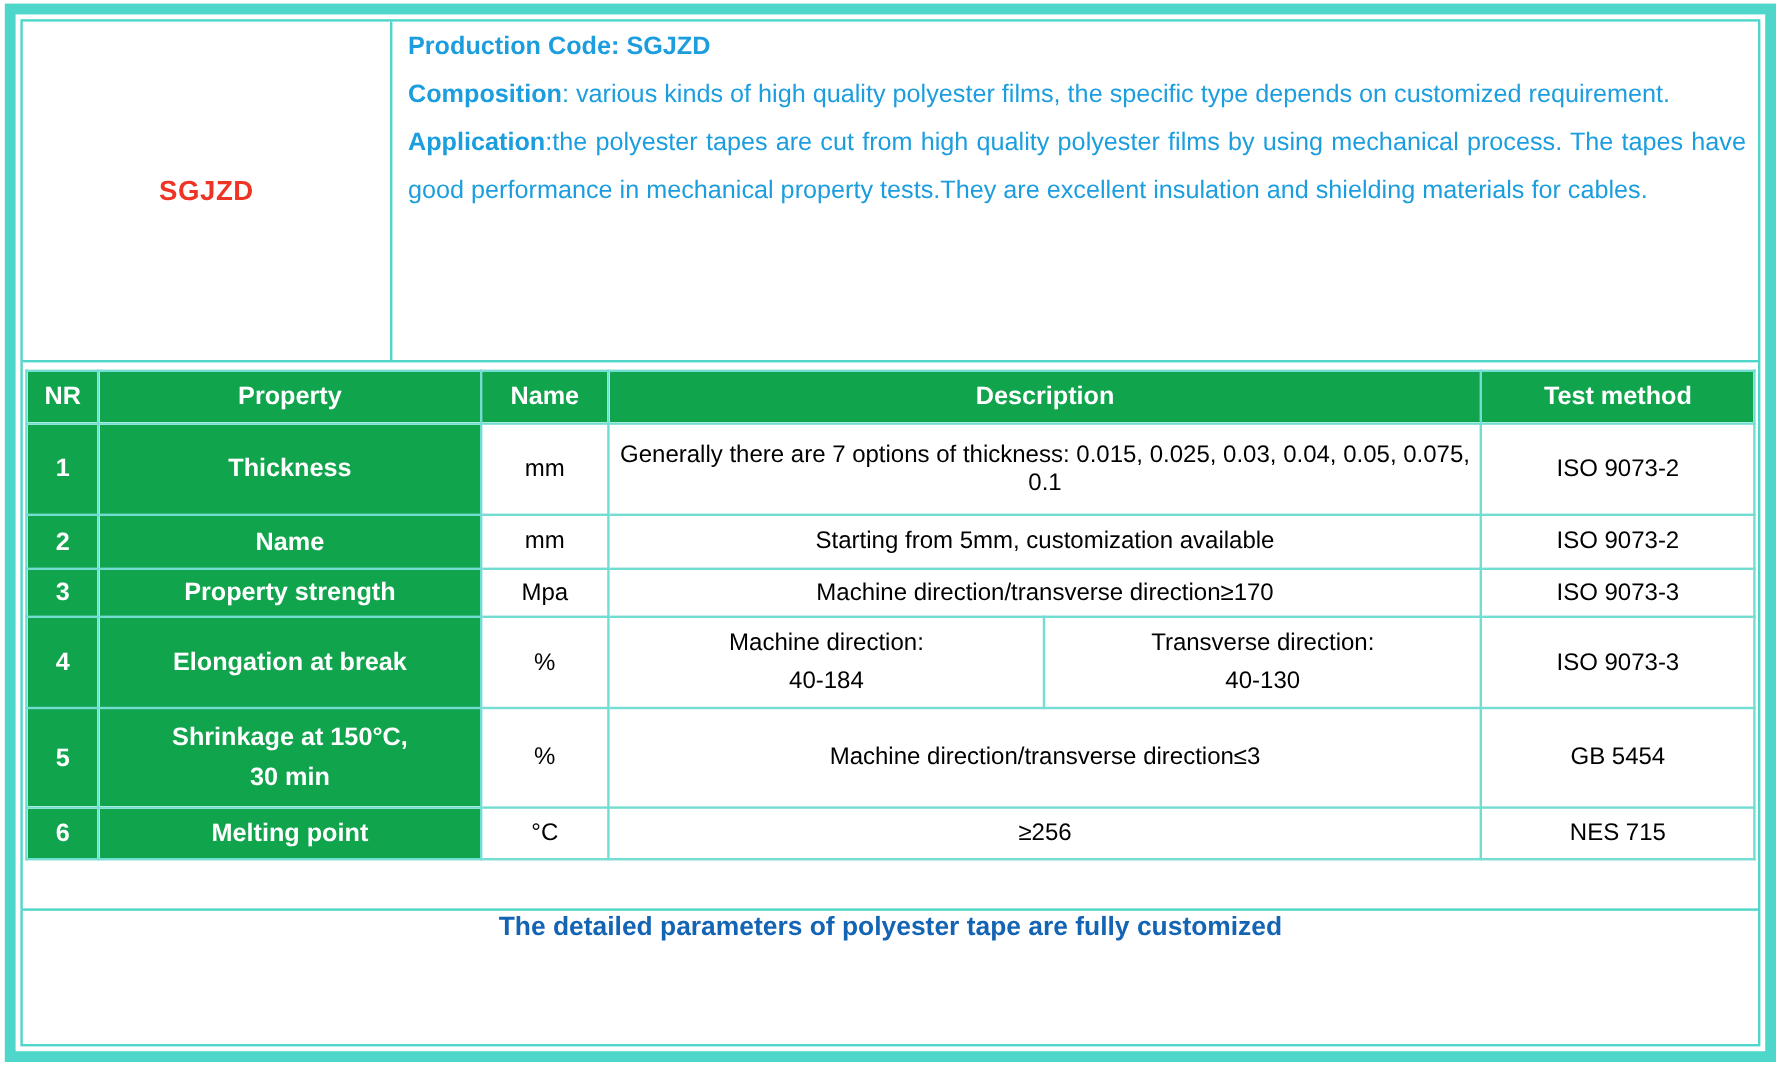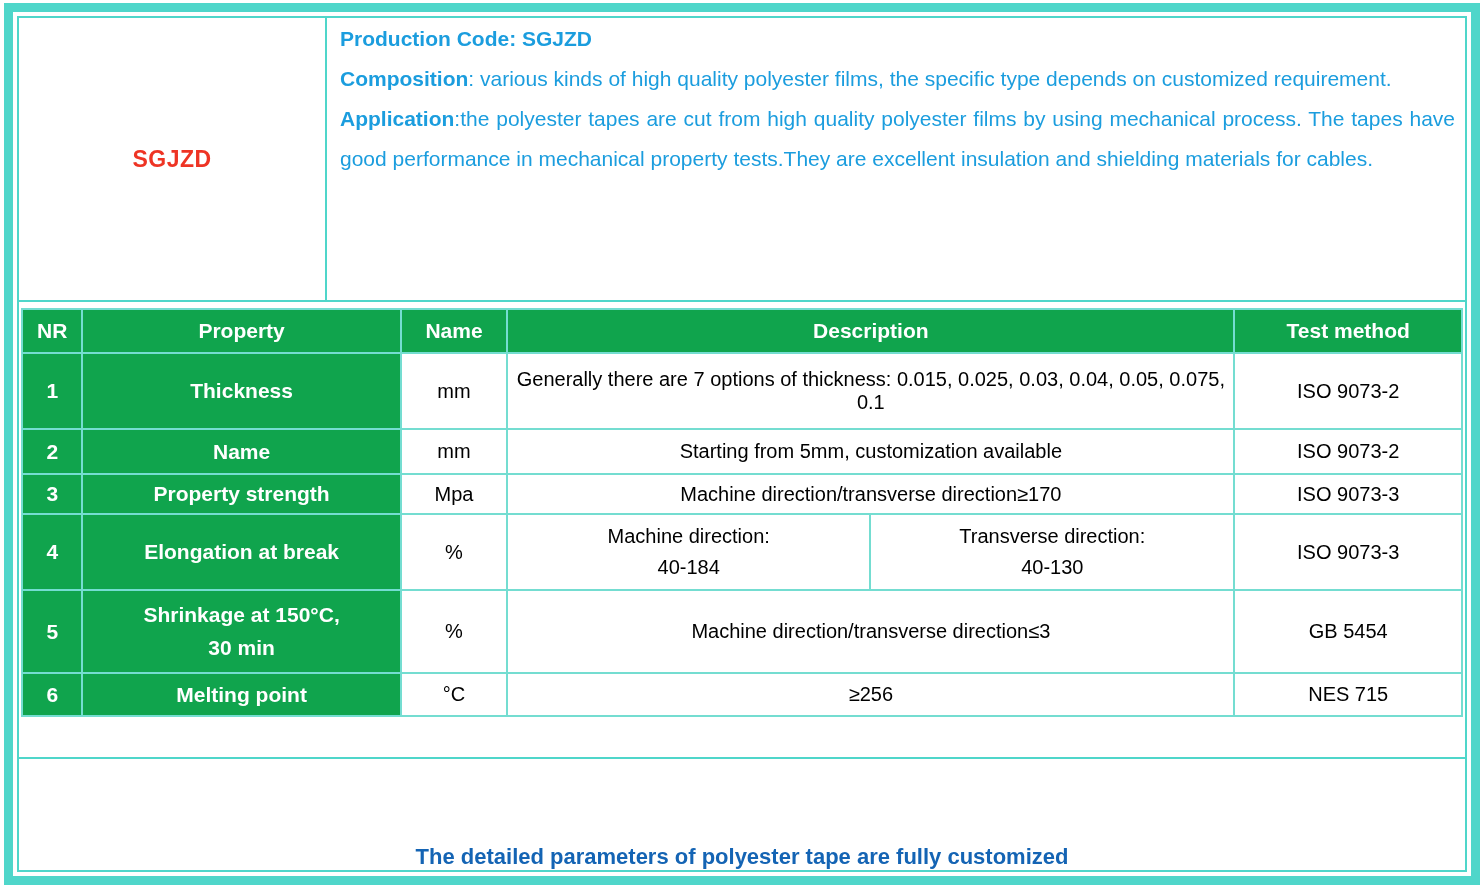--- a/index.html
+++ b/index.html
@@ -33,21 +33,21 @@
   th,td{border:2px solid var(--cell-border);text-align:center;vertical-align:middle;
         font-size:20px;color:#000;padding:2px 6px;overflow:hidden;}
   th{background:var(--green);color:#fff;font-weight:bold;font-size:21px;height:44px;}
   td.green{background:var(--green);color:#fff;font-weight:bold;font-size:21px;}
   tr.h78{height:76px;} tr.h46{height:45px;} tr.h42{height:40px;}
   tr.h85{height:83px;} tr.h45{height:43px;}
   .twolines span{display:block;line-height:1.55;}
 
   
   .note-section{flex:1;border-top:2px solid var(--teal);display:flex;
-                align-items:flex-end;justify-content:center;margin-top:36px;}
+                align-items:flex-start;justify-content:center;margin-top:36px;}
   .note{color:var(--noteblue);font-weight:bold;font-size:22px;}
 </style>
 </head>
 <body>
 
 <div class="page">
   <div class="frame">
     <div class="inner">
 
       <div class="top-section">

